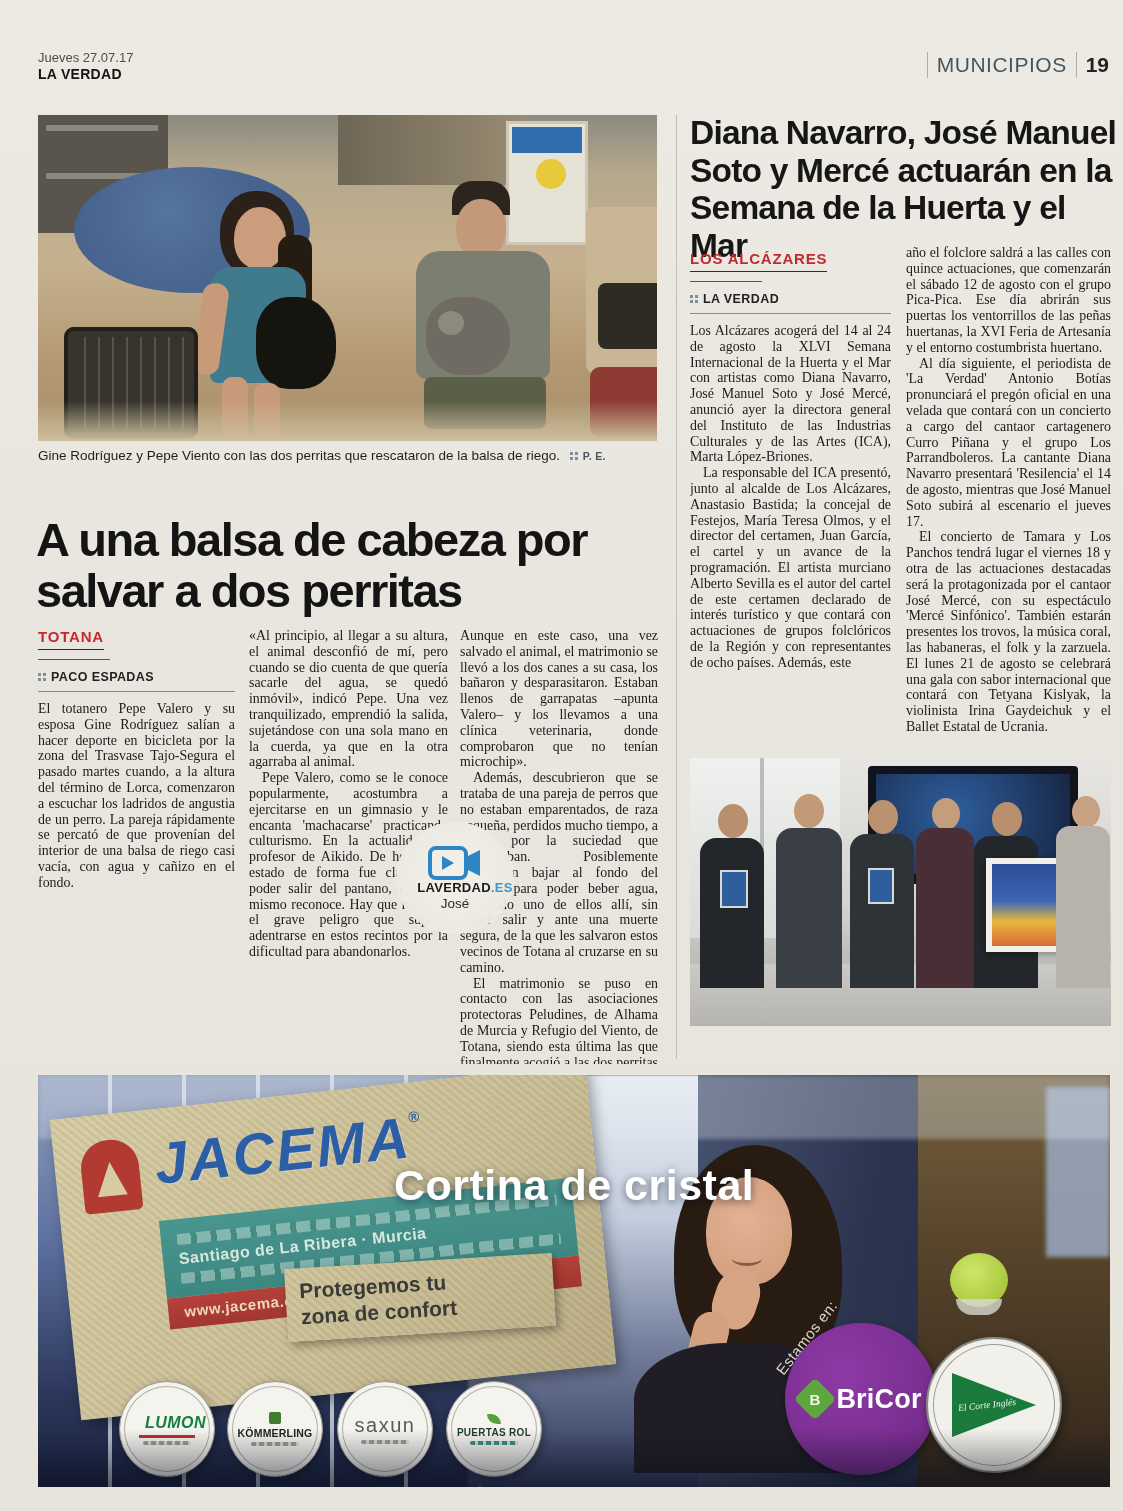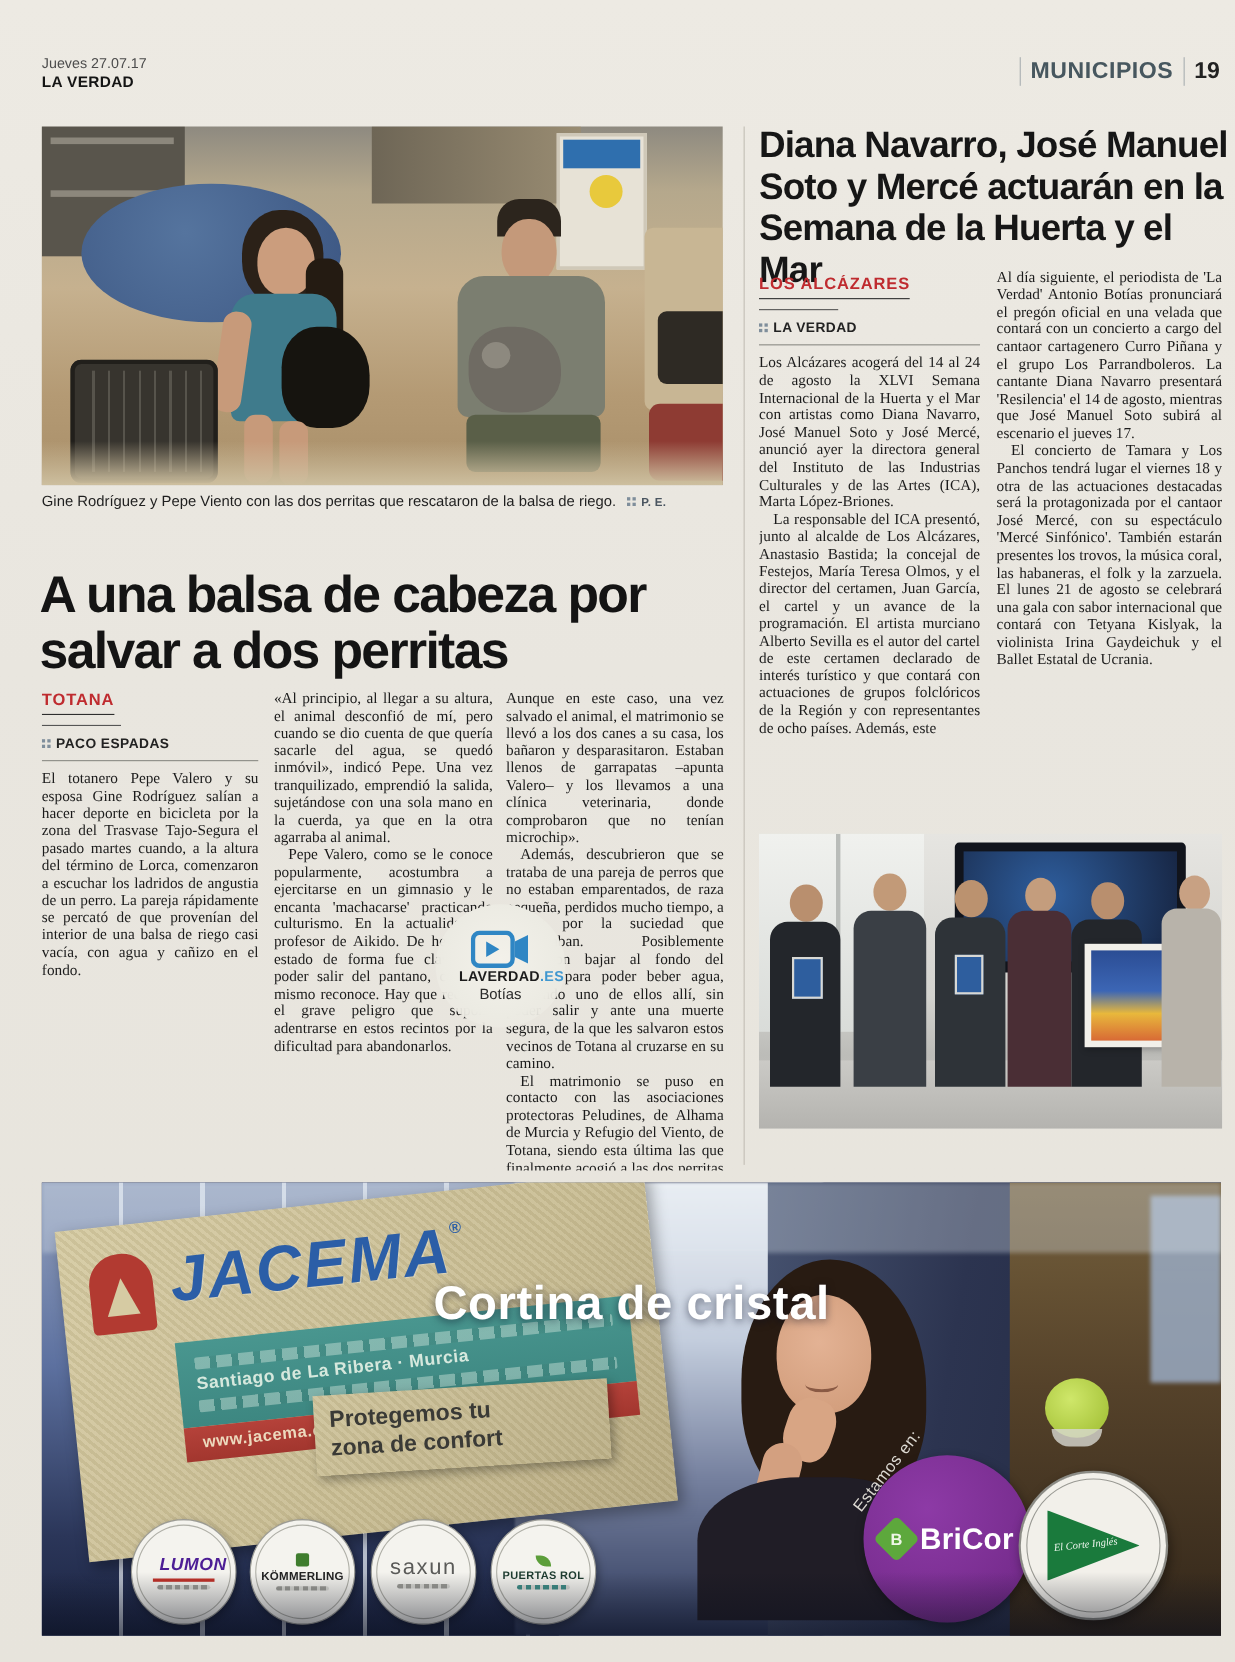--- a/index.html
+++ b/index.html
@@ -4,21 +4,21 @@
 <style>
   html,body{margin:0;padding:0;background:#d8d5cf;}
   .page{position:relative;width:1123px;height:1511px;margin:0 auto;
         background:linear-gradient(180deg,#edeae3 0%,#e9e6df 40%,#e7e4dc 100%);
         overflow:hidden;font-family:"Liberation Sans",sans-serif;color:#1b1b1b;}
   
   .hdr-date{position:absolute;left:38px;top:50px;font-size:13px;color:#4c4c4c;}
   .hdr-brand{position:absolute;left:38px;top:66px;font-size:14px;font-weight:800;color:#141414;letter-spacing:.3px;}
   .hdr-right{position:absolute;right:14px;top:52px;display:flex;align-items:center;gap:9px;}
   .hdr-bar{width:1px;height:26px;background:#a9aeb1;}
-  .hdr-section{font-size:21px;font-weight:700;color:#47575f;letter-spacing:.5px;}
+  .hdr-section{font-size:21px;font-weight:400;color:#47575f;letter-spacing:.5px;}
   .hdr-page{font-size:21px;font-weight:800;color:#222;}
   .vrule{position:absolute;left:676px;top:115px;width:1px;height:944px;background:#c2beb5;}
   
   .kicker{display:inline-block;font-size:15px;font-weight:800;letter-spacing:.8px;color:#bf2b2f;
           border-bottom:1.5px solid #2e2e2e;padding-bottom:4px;}
   .mk{display:inline-block;width:8px;height:8px;margin-right:5px;background:
       linear-gradient(#7f8e9b,#7f8e9b) 0 0/3px 3px no-repeat,
       linear-gradient(#7f8e9b,#7f8e9b) 5px 0/3px 3px no-repeat,
       linear-gradient(#7f8e9b,#7f8e9b) 0 5px/3px 3px no-repeat,
       linear-gradient(#7f8e9b,#7f8e9b) 5px 5px/3px 3px no-repeat;}
@@ -109,21 +109,21 @@
   .w-smile{position:absolute;left:694px;top:176px;width:30px;height:12px;border-bottom:3px solid #8a5a44;border-radius:50%;}
   .w-hand{position:absolute;left:676px;top:196px;width:44px;height:58px;background:#d8a584;border-radius:40%;transform:rotate(18deg);}
   .w-arm{position:absolute;left:648px;top:236px;width:36px;height:96px;background:#d3a080;border-radius:18px;transform:rotate(14deg);}
   .w-body{position:absolute;left:596px;top:268px;width:212px;height:130px;background:#201d26;border-radius:44% 40% 0 0;}
   .apple{position:absolute;left:912px;top:178px;width:58px;height:54px;background:radial-gradient(circle at 40% 35%,#cfe76a,#9dbb2f);border-radius:50%;}
   .apple-cup{position:absolute;left:918px;top:224px;width:46px;height:16px;background:#d8d8d2;border-radius:0 0 20px 20px;opacity:.8;}
   
   .pcircle{position:absolute;width:94px;height:94px;border-radius:50%;background:#f4f3ee;
            border:1px solid #9a9a94;box-shadow:inset 0 0 0 4px #f4f3ee,inset 0 0 0 5px #b0b0a8,2px 3px 8px rgba(0,0,0,.35);
            display:flex;flex-direction:column;align-items:center;justify-content:center;text-align:center;gap:3px;}
-  .lumon-txt{font-size:16px;font-weight:900;font-style:italic;color:#4c1d95;letter-spacing:.5px;margin-left:17px;}
+  .lumon-txt{font-size:16px;font-weight:900;font-style:italic;color:#15803d;letter-spacing:.5px;margin-left:17px;}
   .lumon-bar{width:56px;height:3px;background:#c03128;}
   .tinybar{width:48px;height:4px;border-radius:2px;background:repeating-linear-gradient(90deg,#9a9a94 0 5px,#d8d8d2 5px 8px);}
   .kom-sq{width:12px;height:12px;background:#3f7d2e;border-radius:2px;}
   .kom-txt{font-size:10.5px;font-weight:800;color:#232323;letter-spacing:.2px;}
   .sax-txt{font-size:20px;font-weight:500;color:#5a5a58;letter-spacing:1.5px;}
   .rol-leaf{width:14px;height:10px;background:#5c9e3a;border-radius:0 10px 0 10px;}
   .rol-txt{font-size:10px;font-weight:800;color:#1d3b2f;letter-spacing:.3px;}
   .tinybar.teal{background:repeating-linear-gradient(90deg,#3f8d86 0 5px,#d8d8d2 5px 8px);}
   
   .estamos{position:absolute;left:724px;top:254px;transform:rotate(-52deg);font-size:15px;color:#dcd9d2;letter-spacing:.5px;}
@@ -219,37 +219,38 @@
     <p>El matrimonio se puso en contacto con las asociaciones protectoras Peludines, de Alhama de Murcia y Refugio del Viento, de Totana, siendo esta última las que finalmente acogió a las dos perritas para buscarles un hogar.</p>
   </div>
 
   <div class="vbadge">
     <svg width="54" height="34" viewBox="0 0 54 34">
       <rect x="2" y="2" width="36" height="30" rx="6" fill="none" stroke="#2f86c4" stroke-width="4"></rect>
       <path d="M14 10 L26 17 L14 24 Z" fill="#2f86c4"></path>
       <path d="M40 10 L52 4 L52 30 L40 24 Z" fill="#2f86c4"></path>
     </svg>
     <div class="vb-brand"><span>LAVERDAD</span><span class="tld">.ES</span></div>
-    <div class="vb-label">Botías</div>
+    <div class="vb-label">José</div>
   </div>
 
   <div class="headline2">Diana Navarro, José Manuel Soto y Mercé actuarán en la Semana de la Huerta y el Mar</div>
 
   <div class="rcolA">
     <span class="kicker">LOS ALCÁZARES</span>
     <div class="shortrule"></div>
     <div><span class="mk"></span><span class="byline">LA VERDAD</span></div>
     <div class="fullrule"></div>
     <div class="body">
       <p>Los Alcázares acogerá del 14 al 24 de agosto la XLVI Semana Internacional de la Huerta y el Mar con artistas como Diana Navarro, José Manuel Soto y José Mercé, anunció ayer la directora general del Instituto de las Industrias Culturales y de las Artes (ICA), Marta López-Briones.</p>
       <p>La responsable del ICA presentó, junto al alcalde de Los Alcázares, Anastasio Bastida; la concejal de Festejos, María Teresa Olmos, y el director del certamen, Juan García, el cartel y un avance de la programación. El artista murciano Alberto Sevilla es el autor del cartel de este certamen declarado de interés turístico y que contará con actuaciones de grupos folclóricos de la Región y con representantes de ocho países. Además, este</p>
     </div>
   </div>
 
   <div class="rcolB body">
+    <p>año el folclore saldrá a las calles con quince actuaciones, que comenzarán el sábado 12 de agosto con el grupo Pica-Pica. Ese día abrirán sus puertas los ventorrillos de las peñas huertanas, la XVI Feria de Artesanía y el entorno costumbrista huertano.</p>
     <p>Al día siguiente, el periodista de 'La Verdad' Antonio Botías pronunciará el pregón oficial en una velada que contará con un concierto a cargo del cantaor cartagenero Curro Piñana y el grupo Los Parrandboleros. La cantante Diana Navarro presentará 'Resilencia' el 14 de agosto, mientras que José Manuel Soto subirá al escenario el jueves 17.</p>
     <p>El concierto de Tamara y Los Panchos tendrá lugar el viernes 18 y otra de las actuaciones destacadas será la protagonizada por el cantaor José Mercé, con su espectáculo 'Mercé Sinfónico'. También estarán presentes los trovos, la música coral, las habaneras, el folk y la zarzuela. El lunes 21 de agosto se celebrará una gala con sabor internacional que contará con Tetyana Kislyak, la violinista Irina Gaydeichuk y el Ballet Estatal de Ucrania.</p>
   </div>
 
   <div class="photo2">
     <div class="ph" style="left:0;top:0;width:150px;height:180px;background:linear-gradient(180deg,#f0f1ee,#d9dcd9);"></div>
     <div class="ph" style="left:70px;top:0;width:4px;height:180px;background:#b9bcb9;"></div>
     <div class="ph" style="left:178px;top:8px;width:210px;height:118px;background:#11141c;border-radius:4px;"></div>
     <div class="ph" style="left:186px;top:16px;width:194px;height:100px;background:radial-gradient(circle at 40% 40%,#2e5e9e,#16233f);"></div>
     <div class="ph" style="left:0;bottom:0;width:100%;height:62px;background:linear-gradient(180deg,#cbcac6,#b4b3af);"></div>

